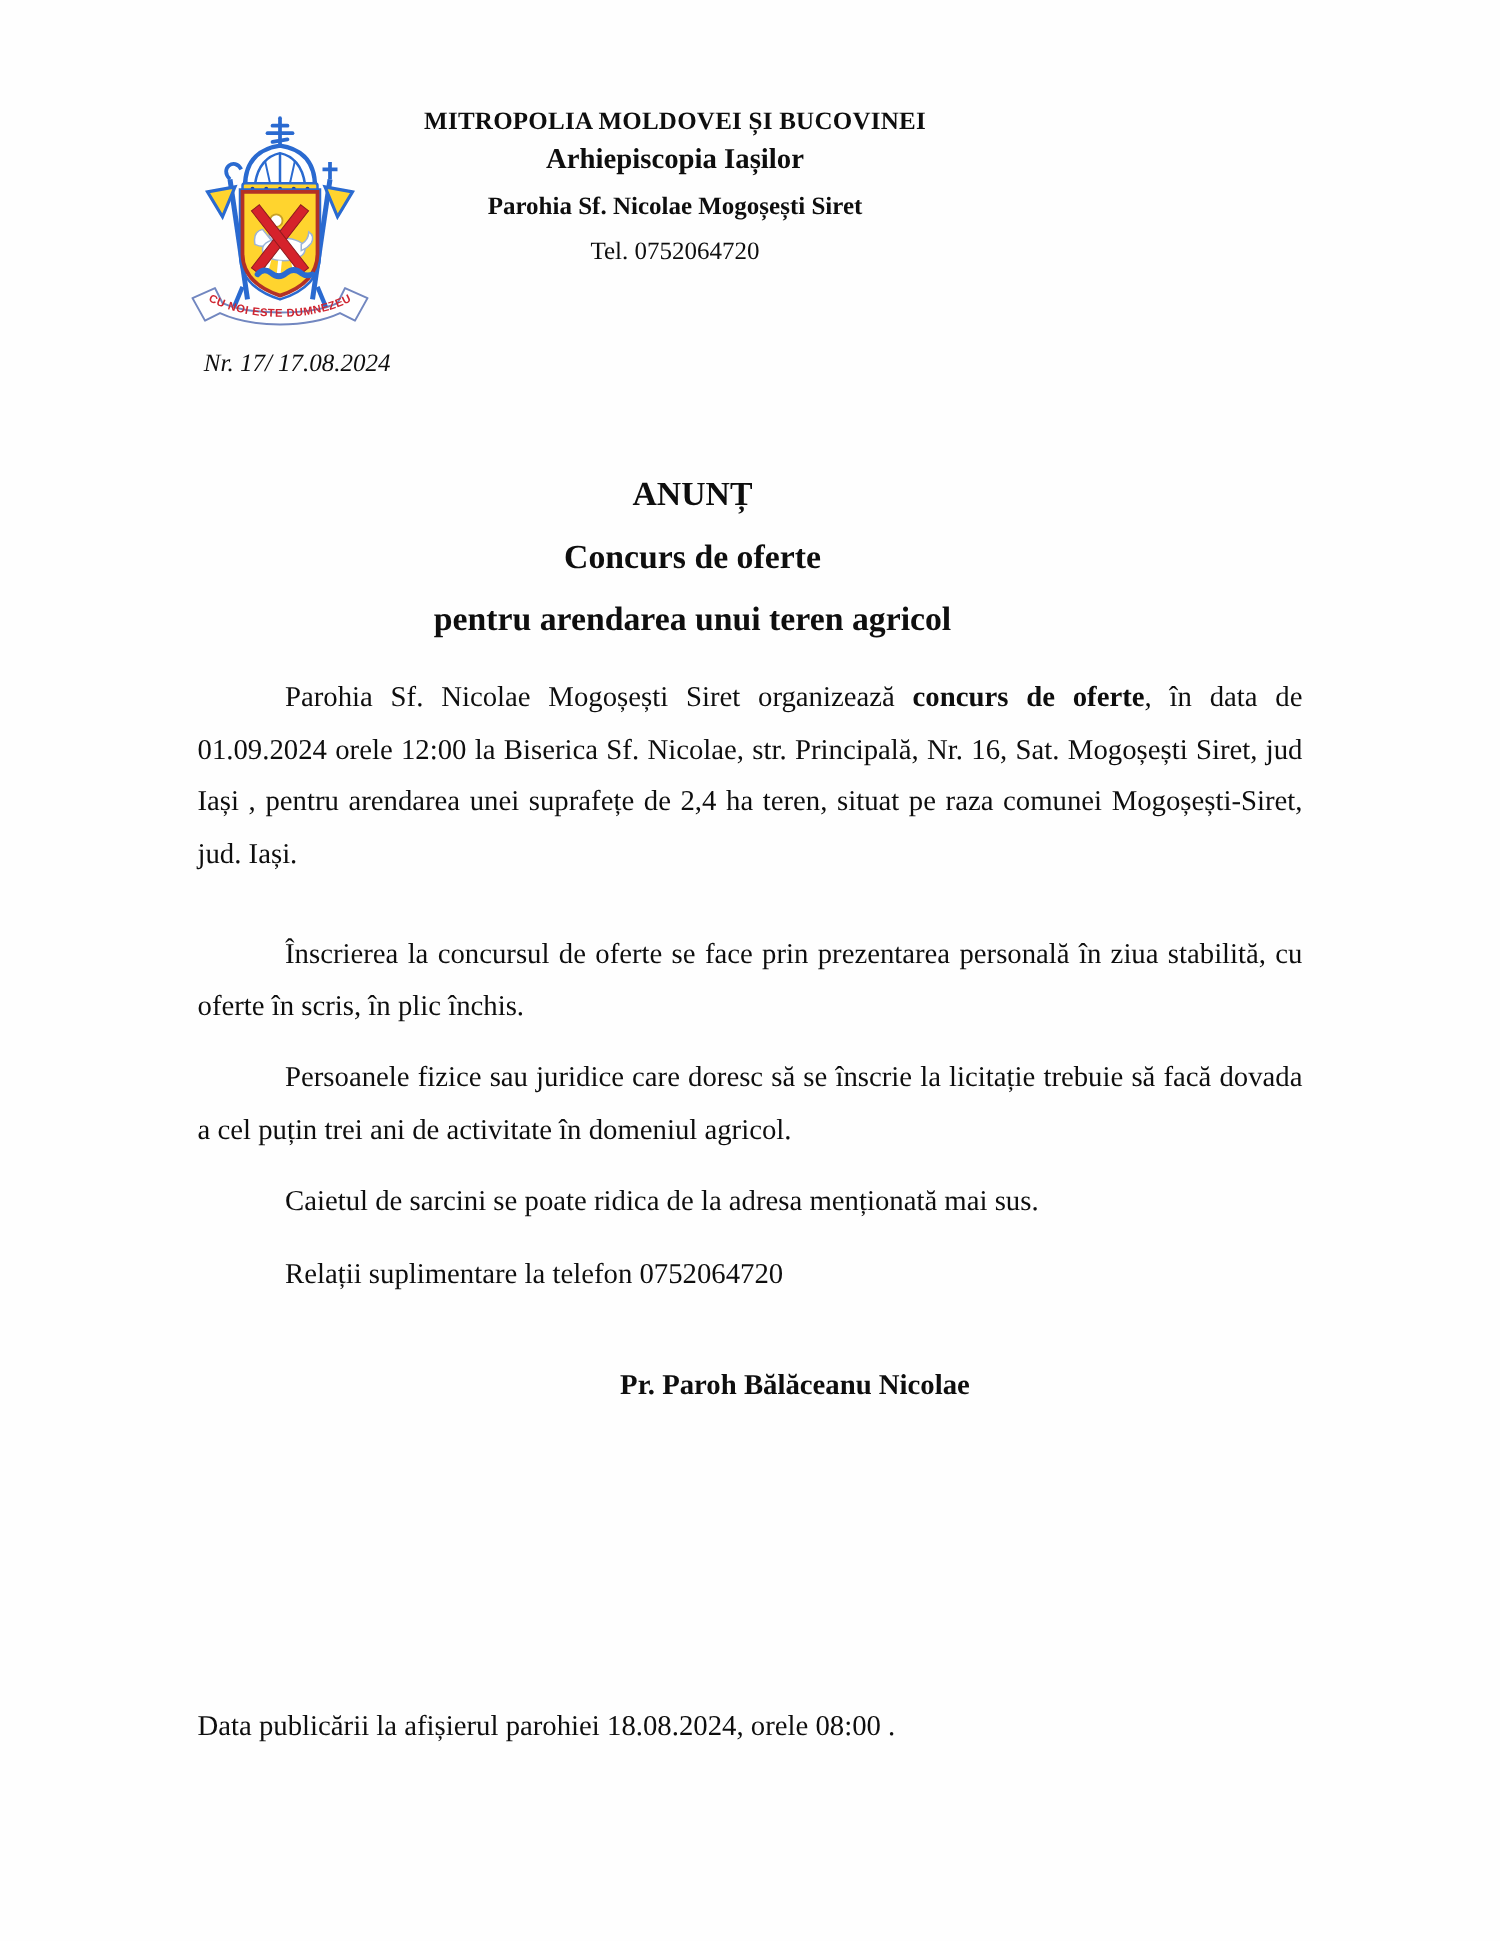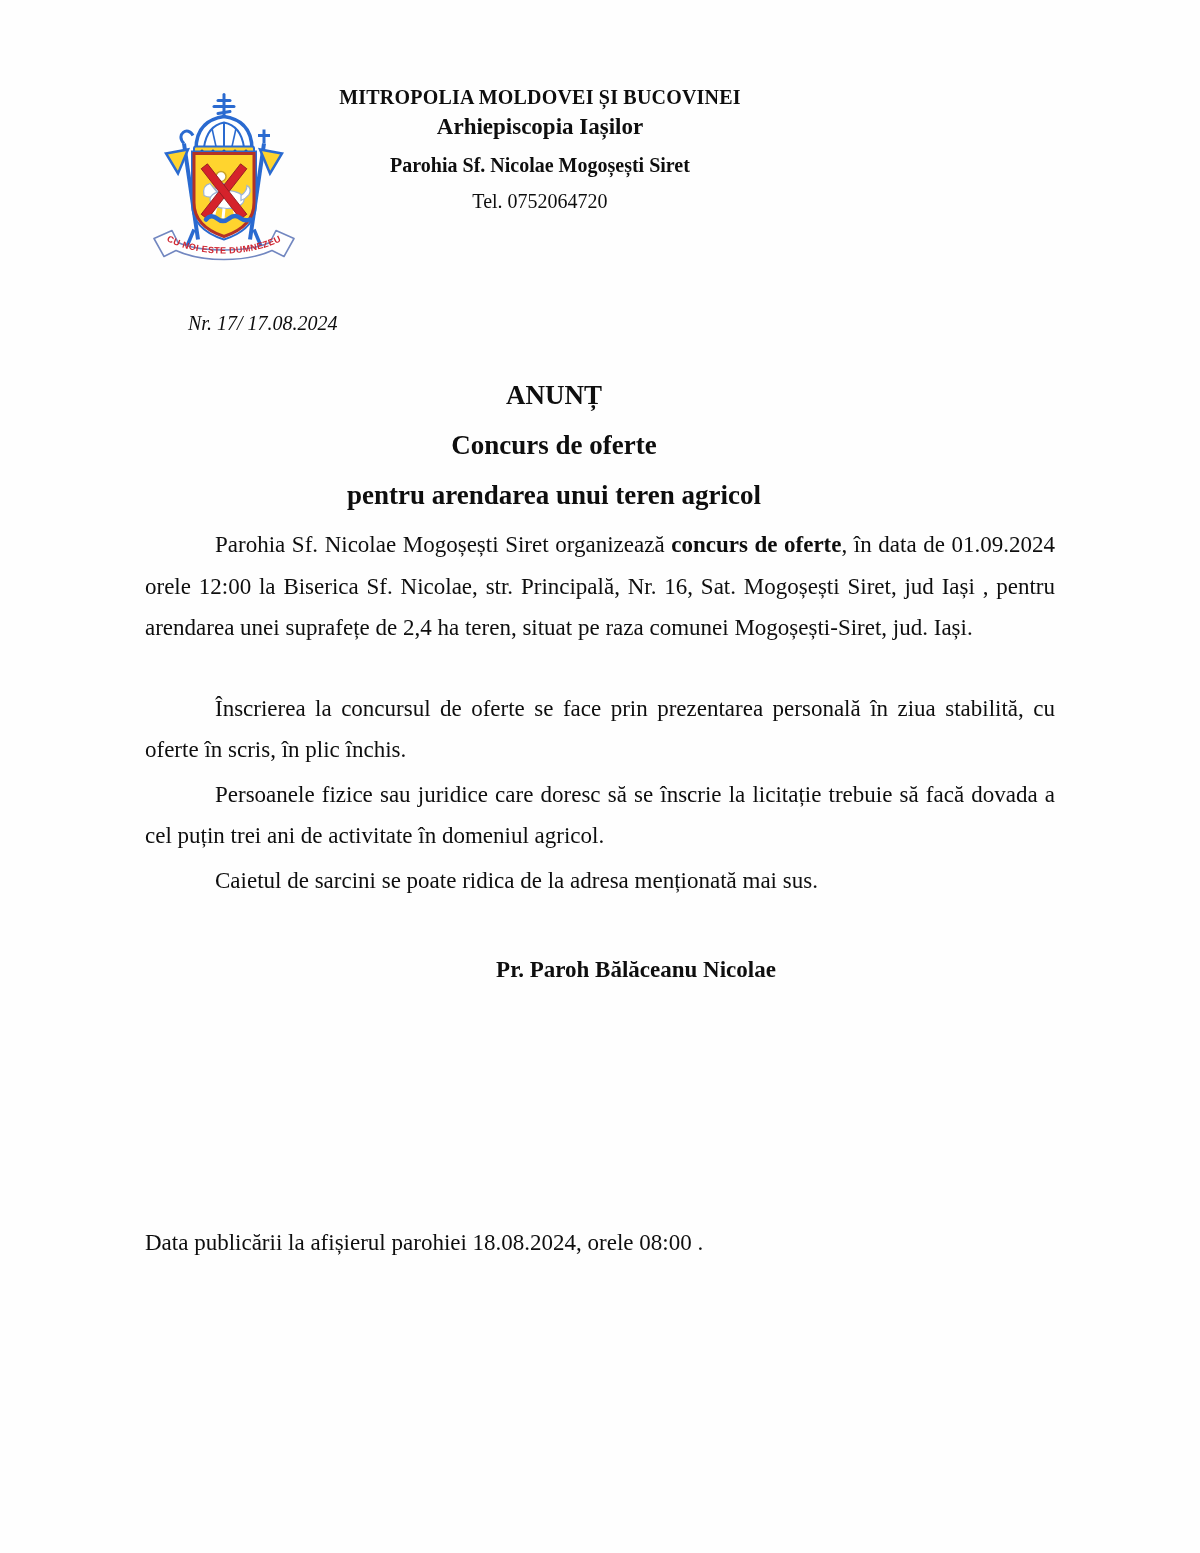--- a/index.html
+++ b/index.html
@@ -16,36 +16,36 @@
   .logo{position:absolute;left:148px;top:90px;width:152px;height:178px;}
   .header-text{
     position:absolute;left:240px;top:86px;width:600px;
     text-align:center;
   }
   .org-line1{font-size:20px;font-weight:bold;letter-spacing:.2px;margin:0 0 3px 0;}
   .org-line2,.org-line3{font-size:23px;font-weight:bold;line-height:29px;margin:0;}
   .parish-line{font-size:20px;font-weight:bold;margin:13px 0 0 0;}
   .tel-line{font-size:20px;margin:13px 0 0 0;}
   .doc-number{
-    position:absolute;left:188px;top:280px;
-    font-size:20px;font-style:italic;margin-top:32px;
+    position:absolute;left:163px;top:280px;
+    font-size:20px;font-style:italic;
   }
   
   .title-block{
     position:absolute;left:94px;top:362px;width:920px;
     text-align:center;font-weight:bold;
   }
   .title-line{font-size:27px;line-height:34px;margin:16px;}
   
   .body-block{
     position:absolute;left:142px;top:521px;width:916px;
     font-size:23px;line-height:41.5px;
   }
   .body-block p{
-    margin:3px;text-align:justify;text-indent:70px;
+    margin:16px;text-align:justify;text-indent:70px;
   }
   .p-ins{margin-top:39px !important;}
   .bold{font-weight:bold;}
   .signature{
     margin-top:48px !important;
     text-align:center !important;text-indent:0 !important;
     padding-left:72px;
     font-weight:bold;
   }
   .footer-line{
@@ -138,17 +138,18 @@
     <p class="title-line">ANUNȚ</p>
     <p class="title-line">Concurs de oferte</p>
     <p class="title-line">pentru arendarea unui teren agricol</p>
   </div>
 
   <div class="body-block">
     <p><span>Parohia Sf. Nicolae Mogoșești Siret organizează </span><span class="bold">concurs de oferte</span><span>, în data de 01.09.2024 orele 12:00 la Biserica Sf. Nicolae, str. Principală, Nr. 16, Sat. Mogoșești Siret, jud Iași , pentru arendarea unei suprafețe de 2,4 ha teren, situat pe raza comunei Mogoșești-Siret, jud. Iași.</span></p>
     <p class="p-ins">Înscrierea la concursul de oferte se face prin prezentarea personală în ziua stabilită, cu oferte în scris, în plic închis.</p>
     <p>Persoanele fizice sau juridice care doresc să se înscrie la licitație trebuie să facă dovada a cel puțin trei ani de activitate în domeniul agricol.</p>
     <p>Caietul de sarcini se poate ridica de la adresa menționată mai sus.</p>
+    <p>Relații suplimentare la telefon 0752064720</p>
     <p class="signature">Pr. Paroh Bălăceanu Nicolae</p>
     <p class="footer-line">Data publicării la afișierul parohiei 18.08.2024, orele 08:00 .</p>
   </div>
 
 </div>
 
 </body></html>

